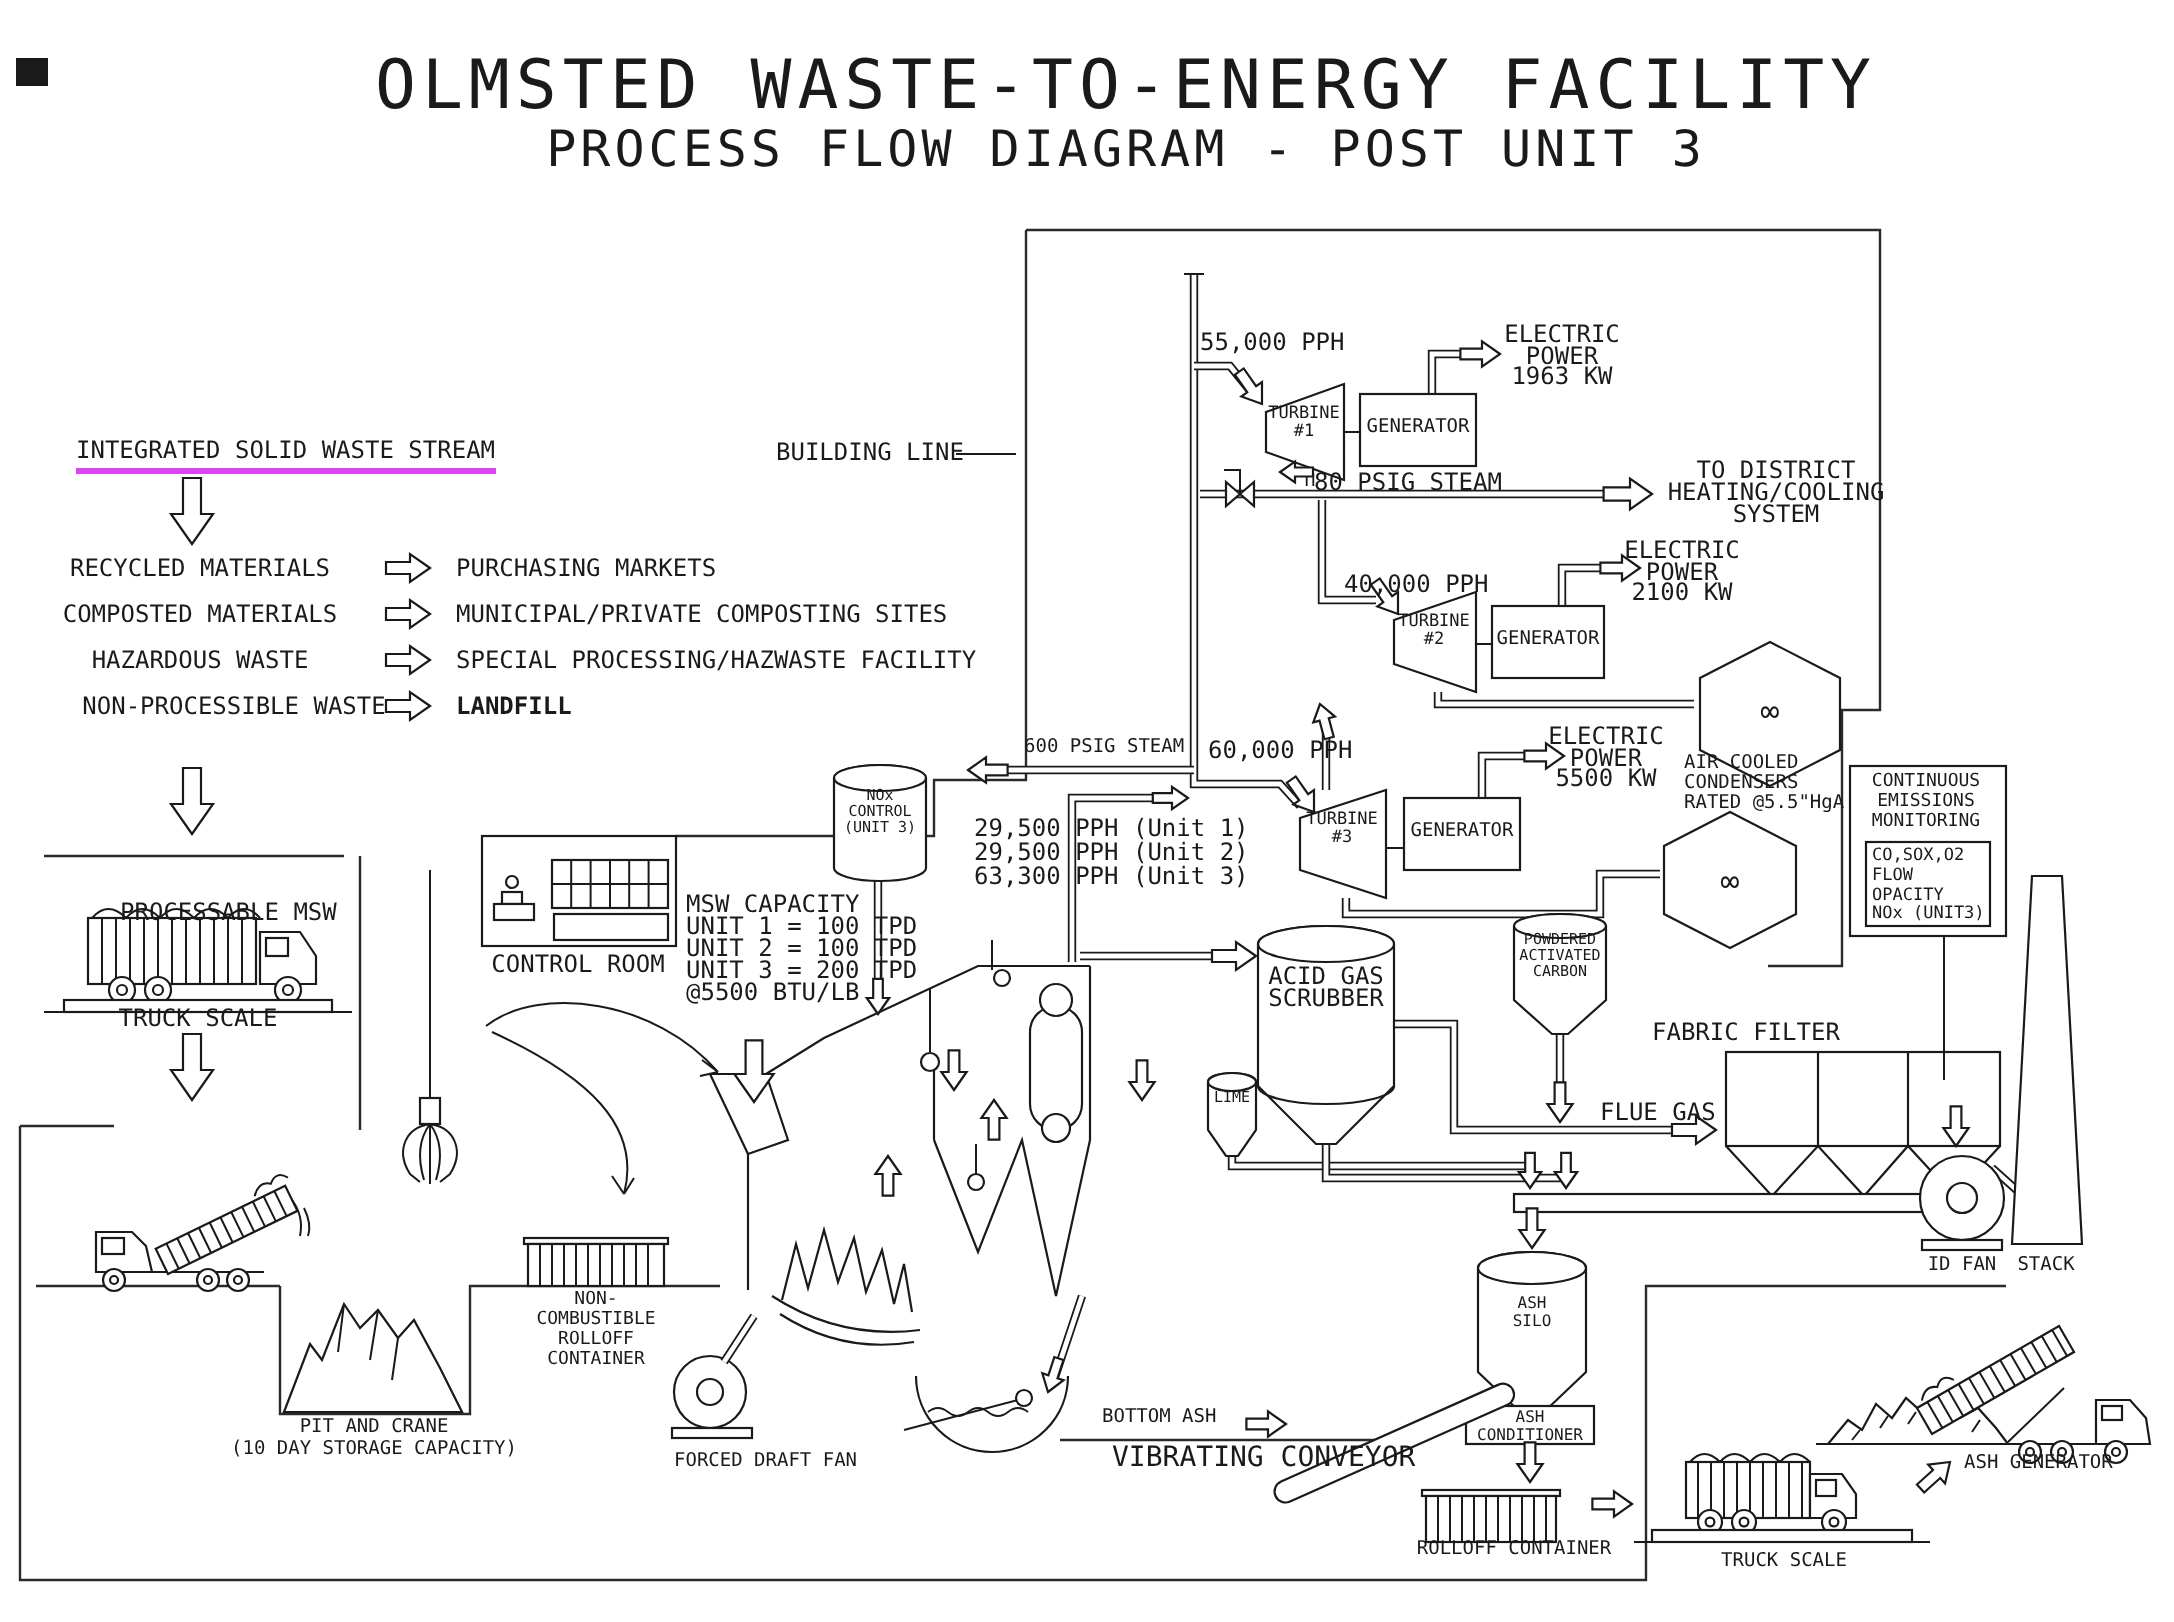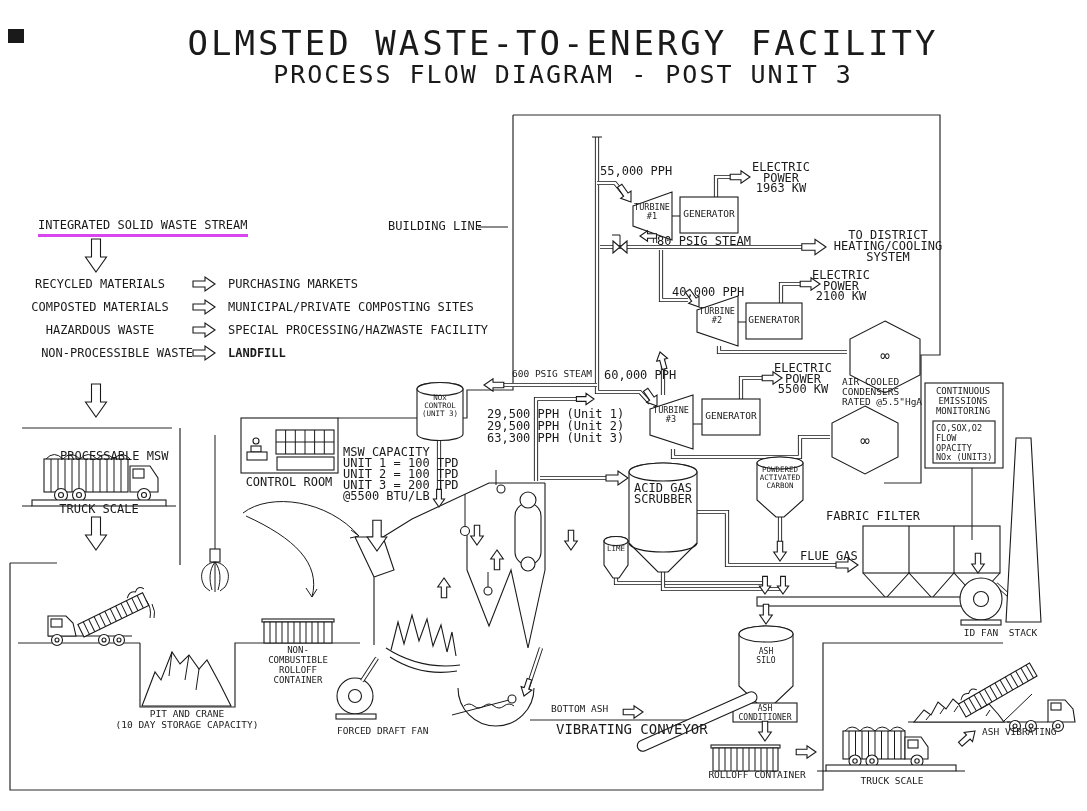--- a/index.html
+++ b/index.html
@@ -411,21 +411,21 @@
       <div class="lbl" style="left: 826px; top: 510px;">FABRIC FILTER</div>
       <div class="lbl" style="left: 800px; top: 550px;">FLUE GAS</div>
       <div class="lbl ctr" style="left: 981px; top: 628px; font-size: 9.5px;">ID FAN</div>
       <div class="lbl ctr" style="left: 1023px; top: 628px; font-size: 9.5px;">STACK</div>
       <div class="lbl ctr" style="left: 766px; top: 647px; font-size: 8px; line-height: 9px;">ASH
 SILO</div>
       <div class="lbl ctr" style="left: 765px; top: 704px; font-size: 8px; line-height: 9px;">ASH
 CONDITIONER</div>
       <div class="lbl ctr" style="left: 757px; top: 770px; font-size: 9.5px;">ROLLOFF CONTAINER</div>
       <div class="lbl ctr" style="left: 892px; top: 776px; font-size: 9.5px;">TRUCK SCALE</div>
-      <div class="lbl" style="left: 982px; top: 727px; font-size: 9.5px;">ASH VIBRATING</div>
+      <div class="lbl" style="left: 982px; top: 727px; font-size: 9.5px;">ASH GENERATOR</div>
       <div class="lbl" style="left: 551px; top: 704px; font-size: 9.5px;">BOTTOM ASH</div>
       <div class="lbl" style="left: 556px; top: 722px; font-size: 14px;">VIBRATING CONVEYOR</div>
       <div class="lbl ctr" style="left: 187px; top: 708px; font-size: 9.5px; line-height: 11px;">PIT AND CRANE
 (10 DAY STORAGE CAPACITY)</div>
       <div class="lbl ctr" style="left: 298px; top: 645px; font-size: 9px; line-height: 10px;">NON-
 COMBUSTIBLE
 ROLLOFF
 CONTAINER</div>
       <div class="lbl" style="left: 337px; top: 726px; font-size: 9.5px;">FORCED DRAFT FAN</div>
     </div>

